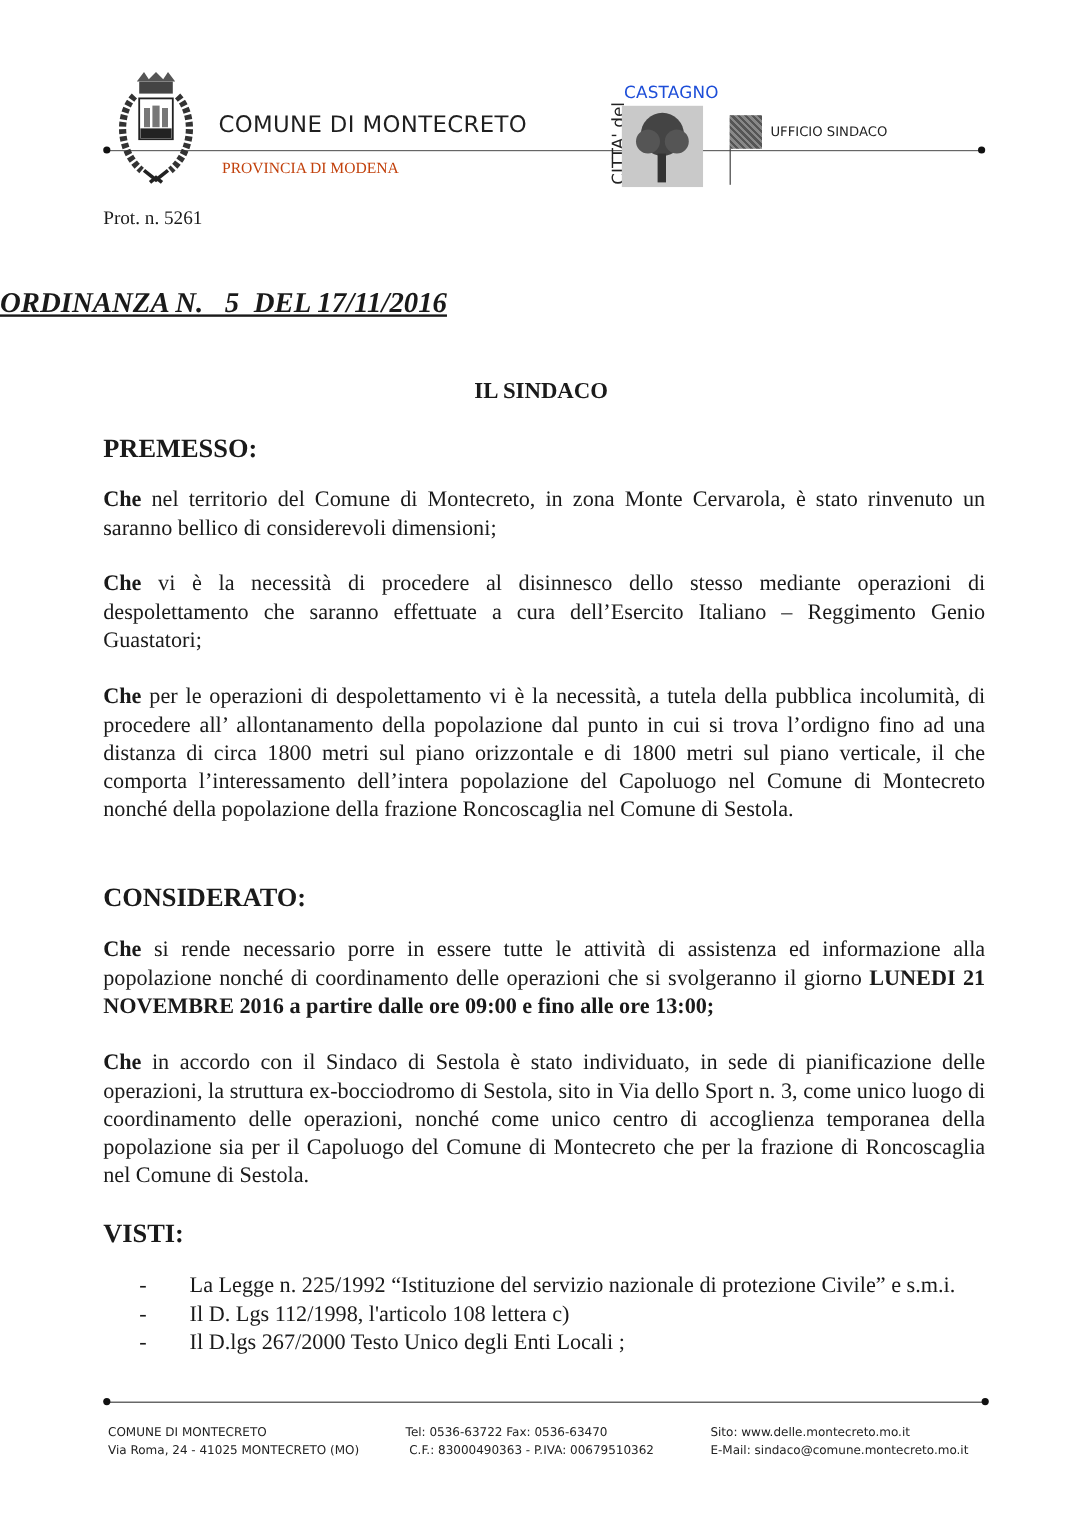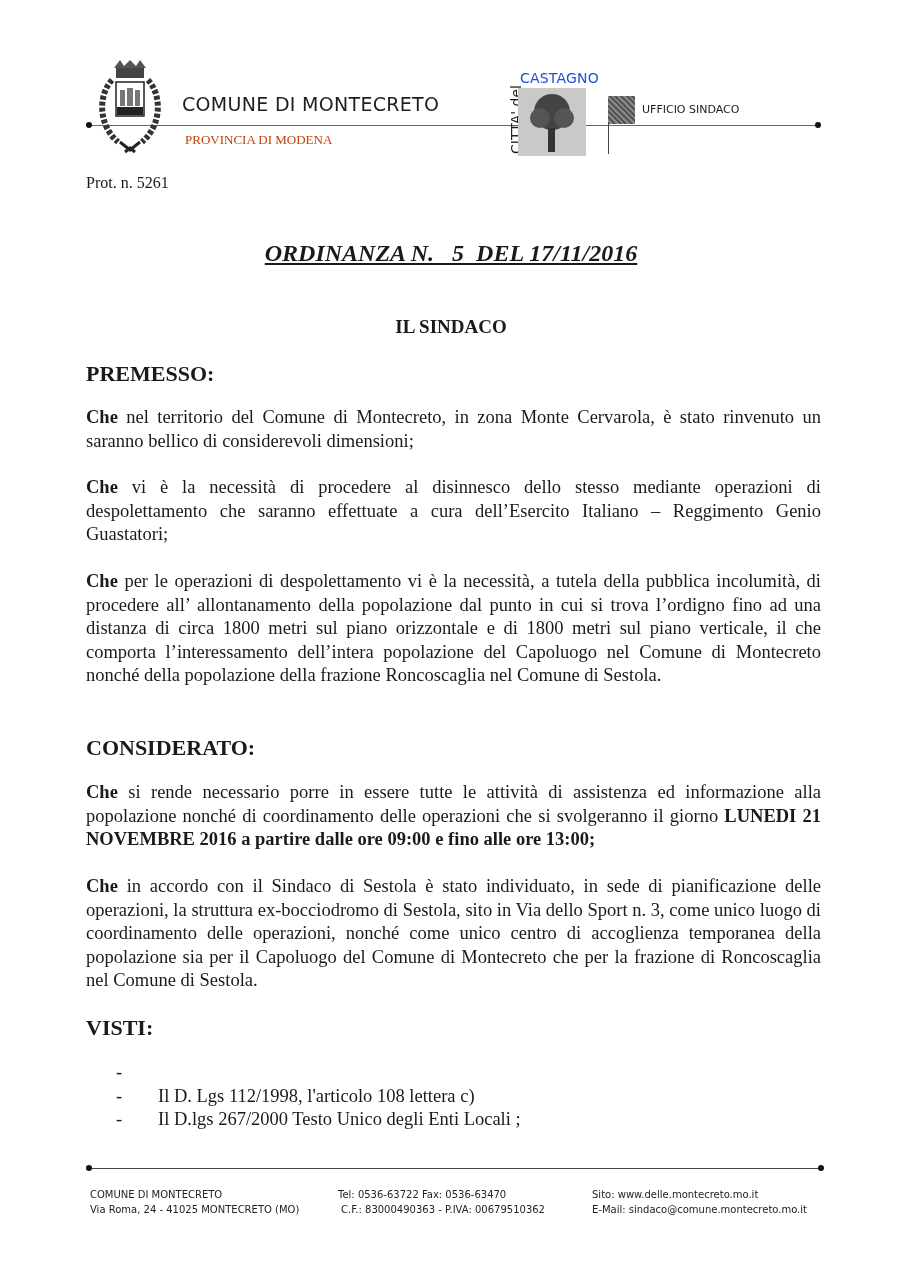--- a/index.html
+++ b/index.html
@@ -15,21 +15,21 @@
   .header-line-right-dot { left: 815px; top: 122px; width: 6px; height: 6px; border-radius: 50%; background: #111; }
   .castagno-box { left: 518px; top: 88px; width: 68px; height: 68px; }
   .castagno-title { left: 520px; top: 70px; font-family: "DejaVu Sans", sans-serif; font-size: 14px; color: #1d4ed8; letter-spacing: 0.2px; }
   .citta-vertical { left: 508px; top: 154px; transform: rotate(-90deg); transform-origin: left top; font-family: "DejaVu Sans", sans-serif; font-size: 14px; color: #222; }
   .ufficio-square { left: 608px; top: 96px; width: 27px; height: 28px; background: repeating-linear-gradient(45deg,#555 0 2px,#888 2px 4px); }
   .ufficio-vline { left: 608px; top: 124px; width: 1px; height: 30px; background: #444; }
   .ufficio-label { left: 642px; top: 103px; font-family: "DejaVu Sans", sans-serif; font-size: 11px; color: #222; }
   .prot { left: 86px; top: 174px; font-size: 16px; }
 
   
-  .ordinanza { left: 0; width: 902px; text-align: center; top: 240px; font-size: 24px; font-weight: bold; font-style: italic; }
+  .ordinanza { left: 0; width: 902px; top: 240px; font-size: 24px; font-weight: bold; font-style: italic; }
   .ordinanza span { text-decoration: underline; }
   .sindaco { left: 0; width: 902px; text-align: center; top: 316px; font-size: 19px; font-weight: bold; }
 
   
   .section-h { left: 86px; font-size: 22px; font-weight: bold; }
   .para { left: 86px; width: 735px; font-size: 18.5px; line-height: 23.5px; text-align: justify; }
   .para b { font-weight: bold; }
   .vis-list { left: 116px; width: 710px; font-size: 18.5px; line-height: 23.5px; }
   .vis-item { display: flex; }
   .vis-dash { width: 42px; flex-shrink: 0; }
@@ -103,20 +103,21 @@
 </div>
 <div class="abs para" style="top:875px">
   <b>Che</b><span> in accordo con il Sindaco di Sestola è stato individuato, in sede di pianificazione delle operazioni, la struttura ex-bocciodromo di Sestola, sito in Via dello Sport n. 3, come unico luogo di coordinamento delle operazioni, nonché come unico centro di accoglienza temporanea della popolazione sia per il Capoluogo del Comune di Montecreto che per la frazione di Roncoscaglia nel Comune di Sestola.</span>
 </div>
 
 <div class="abs section-h" style="top:1015px">VISTI:</div>
 
 <div class="abs vis-list" style="top:1061px">
   <div class="vis-item">
     <span class="vis-dash">-</span>
+    <span>La Legge n. 225/1992 “Istituzione del servizio nazionale di protezione Civile” e s.m.i.</span>
   </div>
   <div class="vis-item">
     <span class="vis-dash">-</span>
     <span>Il D. Lgs 112/1998, l'articolo 108 lettera c)</span>
   </div>
   <div class="vis-item">
     <span class="vis-dash">-</span>
     <span>Il D.lgs 267/2000 Testo Unico degli Enti Locali ;</span>
   </div>
 </div>

